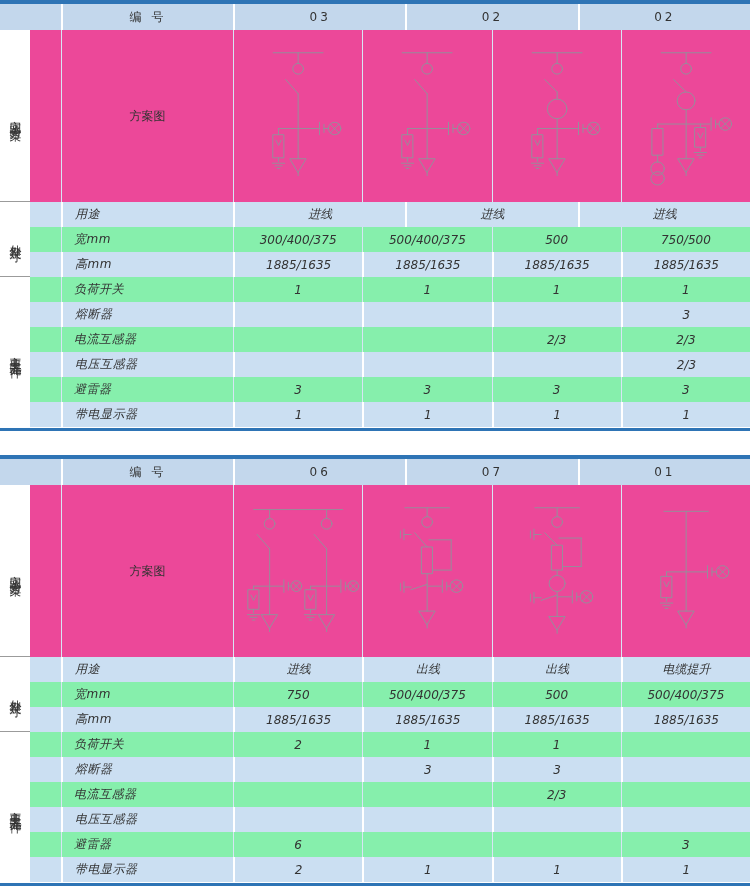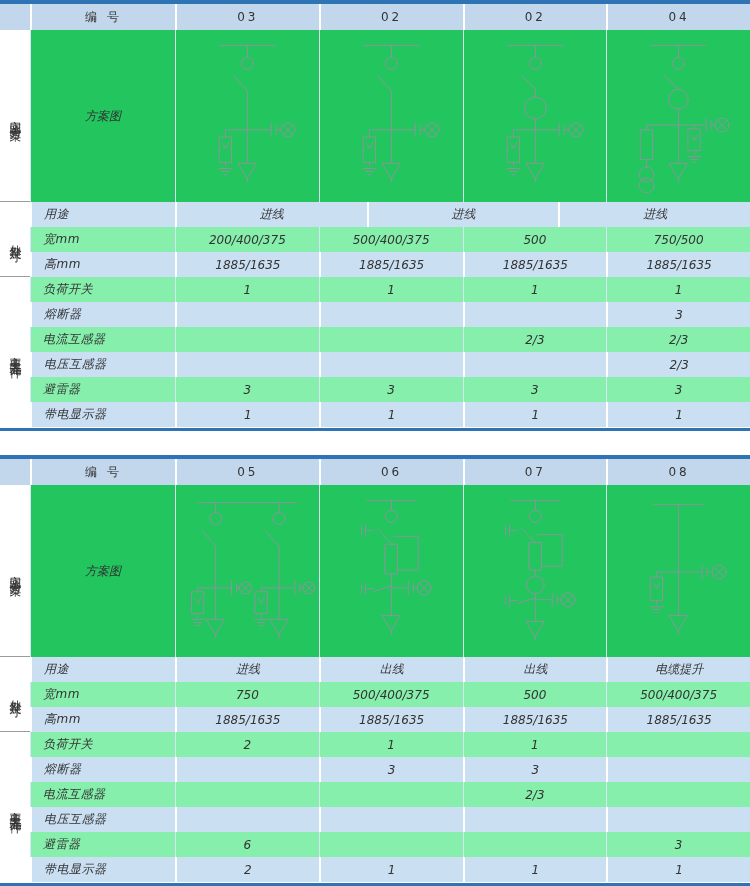--- a/index.html
+++ b/index.html
@@ -15,26 +15,26 @@
 .sidebar{width:30px;flex:none;display:flex;flex-direction:column;background:#fff;}
 .scell{box-sizing:border-box;display:flex;align-items:center;justify-content:center;}
 .s-hdr{height:26px;background:var(--hdr);}
 .s-scheme{height:172px;border-bottom:1px solid #9b9b9b;}
 .s-dims{height:75px;border-bottom:1px solid #9b9b9b;}
 .s-comp{flex:1;}
 .vtext{writing-mode:vertical-rl;text-orientation:upright;font-size:12px;letter-spacing:2px;line-height:1.1;}
 .main{flex:1;display:flex;flex-direction:column;min-width:0;}
 .row{display:flex;flex:none;}
 .hrow{height:26px;background:var(--hdr);}
-.drow{height:172px;background:#22c55e;font-style:italic;}
+.drow{height:172px;background:#ec4899;}
 .vrow{height:25px;font-style:italic;}
 .rb{background:var(--blue);}
 .rw{background:#86efac;}
 .cell{box-sizing:border-box;display:flex;align-items:center;justify-content:center;font-size:12px;overflow:hidden;white-space:nowrap;}
-.lcell{width:145px;flex:none;}
+.lcell{width:172px;flex:none;margin-left:31px;}
 .vcell{flex:1;}
 .hrow>.cell{border-left:2px solid #fff;letter-spacing:3px;}
 .rb>.cell{border-left:2px solid #fff;}
 .rw>.cell{border-left:1px solid var(--sep);}
 .drow>.cell{border-left:1px solid var(--sep);}
 .vrow>.lcell{justify-content:flex-start;padding-left:12px;letter-spacing:0.5px;}
 .hrow>.lcell,.drow>.lcell{justify-content:center;}
 svg{display:block;}
 </style>
 </head>
@@ -53,21 +53,20 @@
         <div class="scell s-comp">
           <span class="vtext">主要电器元件</span>
         </div>
       </div>
       <div class="main">
         <div class="row hrow">
           <div class="cell lcell">编 号</div>
           <div class="cell vcell">03</div>
           <div class="cell vcell">02</div>
           <div class="cell vcell">02</div>
-          <div class="cell vcell">04</div>
         </div>
         <div class="row drow">
           <div class="cell lcell">方案图</div>
           <div class="cell vcell">
             <svg width="144" height="166" viewBox="0 0 144 166">
               <g fill="none" stroke="var(--stroke)" stroke-width="1" stroke-linecap="round" stroke-linejoin="round">
                 <line x1="44" y1="12" x2="100" y2="12"></line>
                 <line x1="72" y1="12" x2="72" y2="24"></line>
                 <circle cx="72" cy="30" r="6"></circle>
                 <line x1="58" y1="42" x2="72" y2="58"></line>
@@ -182,21 +181,21 @@
           </div>
         </div>
         <div class="row vrow rb">
           <div class="cell lcell">用途</div>
           <div class="cell vcell">进线</div>
           <div class="cell vcell">进线</div>
           <div class="cell vcell">进线</div>
         </div>
         <div class="row vrow rw">
           <div class="cell lcell">宽mm</div>
-          <div class="cell vcell">200/400/375</div>
+          <div class="cell vcell">300/400/375</div>
           <div class="cell vcell">500/400/375</div>
           <div class="cell vcell">500</div>
           <div class="cell vcell">750/500</div>
         </div>
         <div class="row vrow rb">
           <div class="cell lcell">高mm</div>
           <div class="cell vcell">1885/1635</div>
           <div class="cell vcell">1885/1635</div>
           <div class="cell vcell">1885/1635</div>
           <div class="cell vcell">1885/1635</div>
@@ -254,24 +253,23 @@
         <div class="scell s-dims">
           <span class="vtext">外型尺寸</span>
         </div>
         <div class="scell s-comp">
           <span class="vtext">主要电器元件</span>
         </div>
       </div>
       <div class="main">
         <div class="row hrow">
           <div class="cell lcell">编 号</div>
-          <div class="cell vcell">05</div>
           <div class="cell vcell">06</div>
           <div class="cell vcell">07</div>
-          <div class="cell vcell">08</div>
+          <div class="cell vcell">01</div>
         </div>
         <div class="row drow">
           <div class="cell lcell">方案图</div>
           <div class="cell vcell">
             <svg width="144" height="166" viewBox="0 0 144 166">
               <g fill="none" stroke="var(--stroke)" stroke-width="1" stroke-linecap="round" stroke-linejoin="round">
                 <line x1="22" y1="14" x2="122" y2="14"></line>
                 <line x1="40" y1="14" x2="40" y2="24"></line>
                 <circle cx="40" cy="30" r="6"></circle>
                 <line x1="26" y1="42" x2="40" y2="58"></line>

